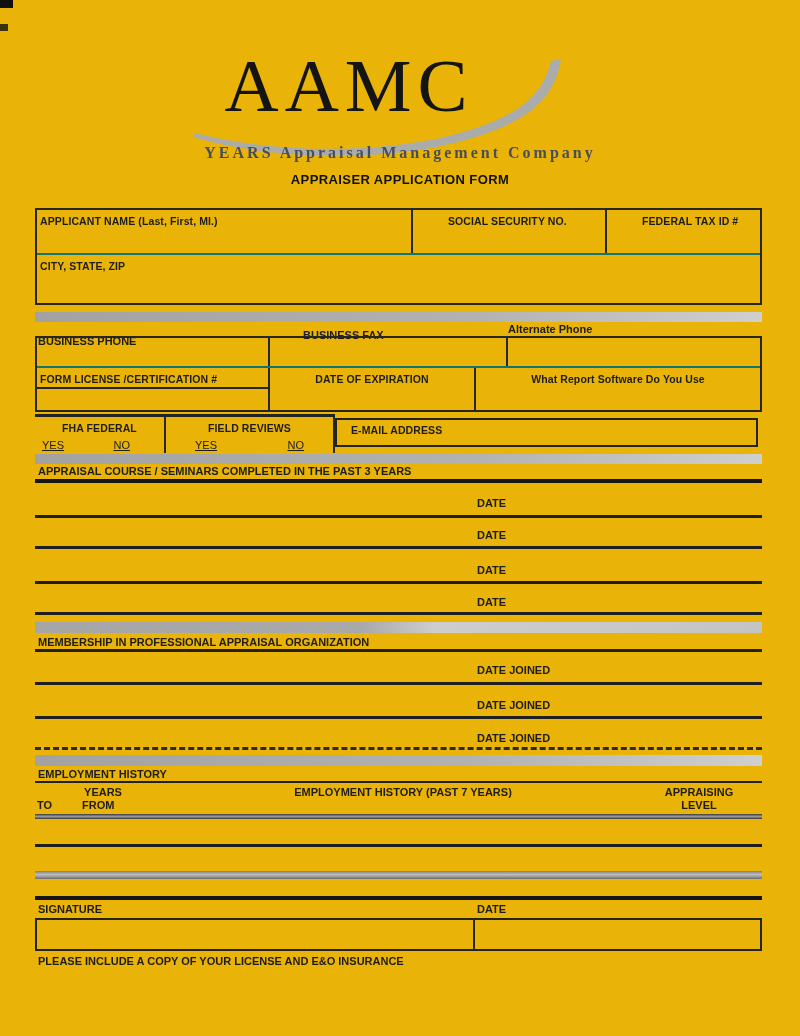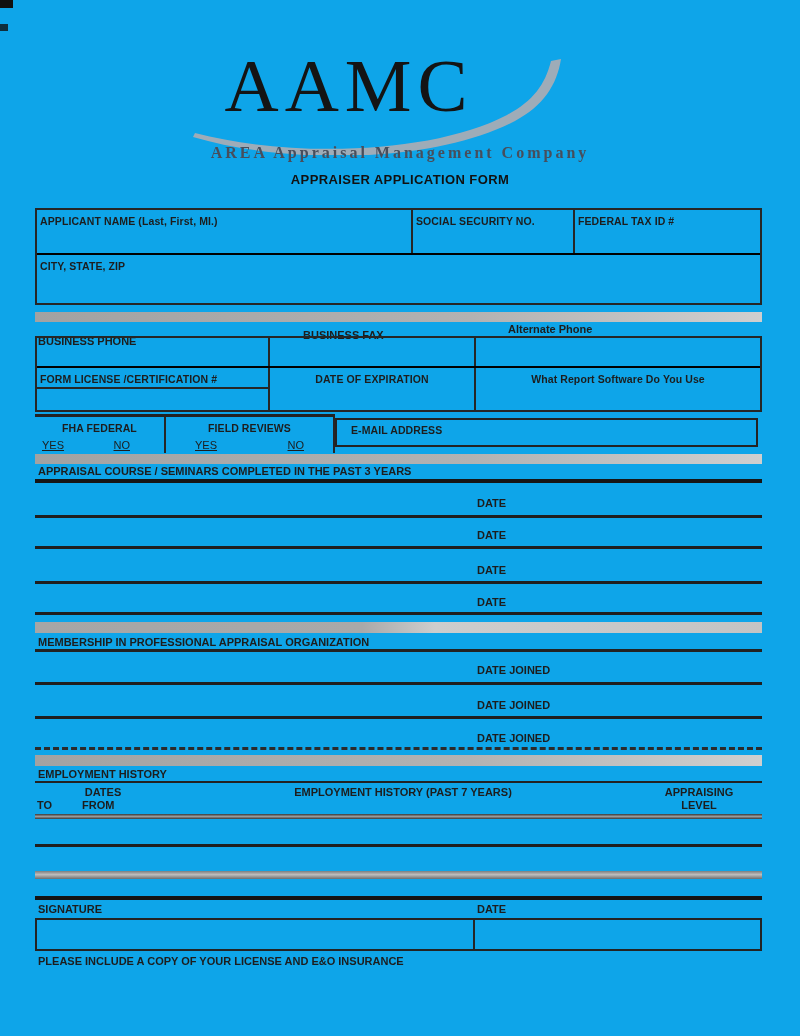--- a/index.html
+++ b/index.html
@@ -1,18 +1,18 @@
 <!DOCTYPE html>
 <html><head>
 <meta charset="utf-8">
 <style>
   html,body{margin:0;padding:0;background:#e8e8e8;}
   .page{
     position:relative;width:800px;height:1036px;margin:0 auto;
-    background:#0ea5e9;overflow:hidden;
+    background:#eab308;overflow:hidden;
     font-family:"Liberation Sans",sans-serif;color:#1d1d1d;
   }
   .abs{position:absolute;}
   .lbl{font-weight:bold;font-size:10.5px;line-height:1.25;letter-spacing:0.1px;}
   .lbl-sm{font-weight:bold;font-size:11px;line-height:1.2;}
   .plain{font-weight:normal;font-size:11px;}
   .bar{background:linear-gradient(90deg,#a2a2a2 0%,#b2b2b2 60%,#cfcfcf 100%);}
   .line{background:#1f1f1f;}
   .center{text-align:center;}
   
@@ -23,42 +23,42 @@
   .company{
     font-family:"Liberation Serif",serif;font-weight:bold;font-size:16px;
     letter-spacing:3px;color:#474e5c;
   }
   .formtitle{font-weight:bold;font-size:13px;letter-spacing:0.4px;color:#111;}
   
   .tbl{border:2px solid #262626;box-sizing:border-box;display:flex;flex-direction:column;}
   .trow{display:flex;box-sizing:border-box;}
   .tcell{box-sizing:border-box;position:relative;padding:1px 3px;}
   .br{border-right:2px solid #262626;}
-  .bb{border-bottom:2px solid #000000;}
+  .bb{border-bottom:2px solid #0f766e;gap:32px;}
   .underline-in-cell{position:absolute;left:0;top:19px;width:100%;height:2px;background:#262626;}
   .yn{display:flex;font-size:11px;margin-top:3px;text-decoration:underline;}
   .dashline{border-top:3px dashed #2b2b2b;}
   .thicksep{background:linear-gradient(180deg,#3a3a3a 0%,#9a9a9a 50%,#3a3a3a 100%);}
   .graythick{background:linear-gradient(180deg,#7d7d7d 0%,#bdbdbd 45%,#6e6e6e 100%);}
   .mark{background:#101010;}
 </style>
 </head>
 <body>
 
 <div class="page">
 
   <div class="abs mark" style="left:0;top:6;width:13px;height:8px;"></div>
   <div class="abs mark" style="left:0;top:24px;width:8px;height:7px;opacity:.8;"></div>
 
   <svg class="abs" style="left:185px;top:55px;" width="390" height="100" viewBox="0 0 390 100">
     <path d="M 8 82 C 110 112 255 106 330 66 C 358 51 372 30 376 4
              L 366 6 C 360 30 348 46 322 60 C 250 98 110 104 10 78 Z" fill="#a7acb5" opacity="0.95"></path>
   </svg>
   <div class="abs aamc center" style="left:199px;top:48px;width:300px;">AAMC</div>
-  <div class="abs company center" style="left:100px;top:144px;width:600px;">AREA Appraisal Management Company</div>
+  <div class="abs company center" style="left:100px;top:144px;width:600px;">YEARS Appraisal Management Company</div>
   <div class="abs formtitle center" style="left:100px;top:172px;width:600px;">APPRAISER APPLICATION FORM</div>
 
   <div class="abs tbl" style="left:35px;top:208px;width:727px;height:97px;">
     <div class="trow bb" style="height:45px;">
       <div class="tcell br" style="width:376px;">
         <span class="lbl">APPLICANT NAME (Last, First, MI.)</span>
       </div>
       <div class="tcell br" style="width:162px;">
         <span class="lbl">SOCIAL SECURITY NO.</span>
       </div>
@@ -143,21 +143,21 @@
   <div class="abs lbl-sm" style="left:477px;top:699px;">DATE JOINED</div>
   <div class="abs line" style="left:35px;top:716px;width:727px;height:3px;"></div>
   <div class="abs lbl-sm" style="left:477px;top:732px;">DATE JOINED</div>
   <div class="abs dashline" style="left:35px;top:747px;width:727px;height:0;"></div>
 
   <div class="abs bar" style="left:35px;top:755px;width:727px;height:11px;"></div>
 
   <div class="abs lbl-sm" style="left:38px;top:768px;">EMPLOYMENT HISTORY</div>
   <div class="abs" style="left:35px;top:781px;width:727px;height:2px;background:#222;"></div>
 
-  <div class="abs lbl-sm center" style="left:58px;top:786px;width:90px;">DATES</div>
+  <div class="abs lbl-sm center" style="left:58px;top:786px;width:90px;">YEARS</div>
   <div class="abs lbl-sm" style="left:37px;top:799px;">TO</div>
   <div class="abs lbl-sm" style="left:82px;top:799px;">FROM</div>
   <div class="abs lbl-sm center" style="left:238px;top:786px;width:330px;">EMPLOYMENT HISTORY (PAST 7 YEARS)</div>
   <div class="abs lbl-sm center" style="left:640px;top:786px;width:118px;">APPRAISING</div>
   <div class="abs lbl-sm center" style="left:640px;top:799px;width:118px;">LEVEL</div>
 
   <div class="abs thicksep" style="left:35px;top:814px;width:727px;height:5px;"></div>
   <div class="abs line" style="left:35px;top:844px;width:727px;height:3px;"></div>
   <div class="abs graythick" style="left:35px;top:871px;width:727px;height:8px;"></div>
 

